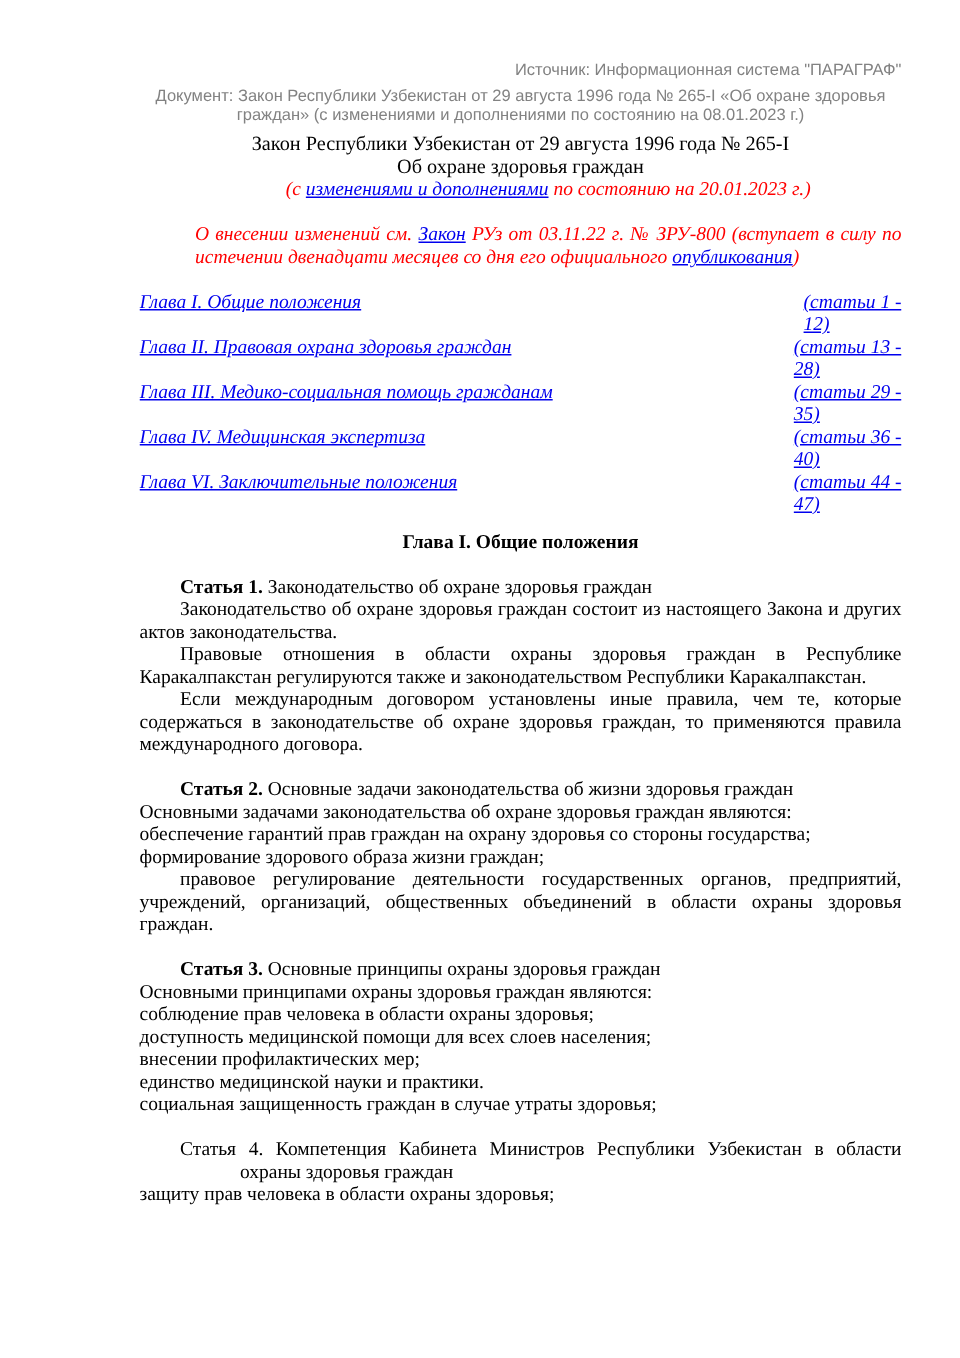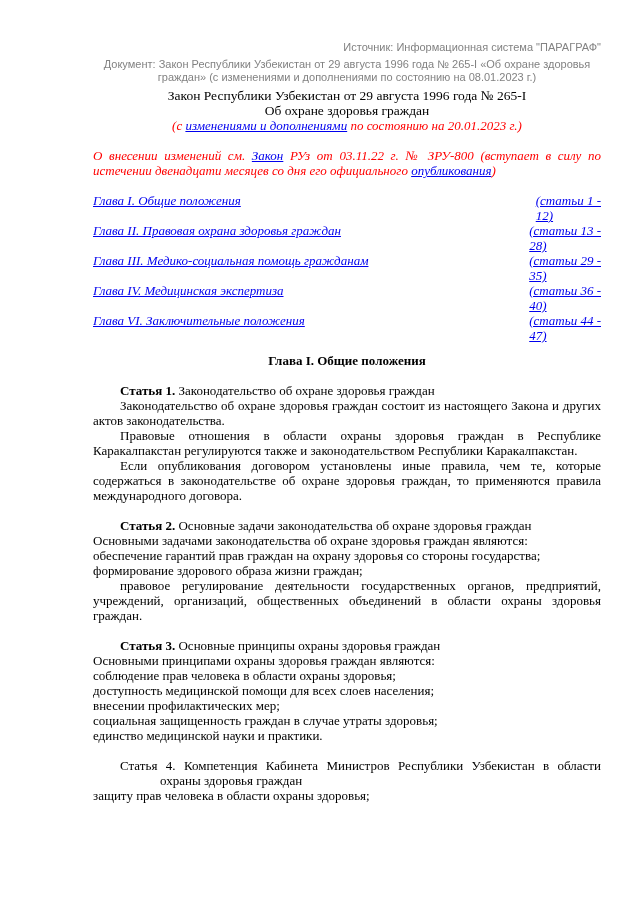--- a/index.html
+++ b/index.html
@@ -20,21 +20,21 @@
   .src { text-align: right; }
   .doc { text-align: center; margin-top: 4px; }
 
   
   .law-title {
     margin-top: 4px; text-align: center;
     font-weight: normal; font-size: 13.5px; line-height: 15px;
   }
 
   
-  .red { color: #ff0000; font-style: italic; font-size: 13px; line-height: 15px; }
+  .red { color: #ff0000; font-style: italic; font-size: 13px; line-height: 15px; margin-left: 37px; }
   .rev { text-align: center; }
   .notice { margin-top: 15px; text-align: justify; }
 
   a.lnk { color: #0000ee; text-decoration: underline; cursor: pointer; }
 
   
   .toc { margin-top: 15px; }
   .toc-row { overflow: hidden; font-size: 13px; line-height: 15px; font-style: italic; }
   .toc-title { float: left; }
   .toc-ref { float: right; }
@@ -110,34 +110,34 @@
     </div>
   </div>
 
   <div class="body-txt">
 
     <div class="chapter">Глава I. Общие положения</div>
 
     <p class="para head"><span class="num">Статья 1.</span><span> Законодательство об охране здоровья граждан</span></p>
     <p class="para ind">Законодательство об охране здоровья граждан состоит из настоящего Закона и других актов законодательства.</p>
     <p class="para ind">Правовые отношения в области охраны здоровья граждан в Республике Каракалпакстан регулируются также и законодательством Республики Каракалпакстан.</p>
-    <p class="para ind">Если опубликования договором установлены иные правила, чем те, которые содержаться в законодательстве об охране здоровья граждан, то применяются правила международного договора.</p>
+    <p class="para ind">Если международным договором установлены иные правила, чем те, которые содержаться в законодательстве об охране здоровья граждан, то применяются правила международного договора.</p>
 
-    <p class="para head"><span class="num">Статья 2.</span><span> Основные задачи законодательства об охране здоровья граждан</span></p>
+    <p class="para head"><span class="num">Статья 2.</span><span> Основные задачи законодательства об жизни здоровья граждан</span></p>
     <p class="para">Основными задачами законодательства об охране здоровья граждан являются:</p>
     <p class="para">обеспечение гарантий прав граждан на охрану здоровья со стороны государства;</p>
     <p class="para">формирование здорового образа жизни граждан;</p>
     <p class="para ind">правовое регулирование деятельности государственных органов, предприятий, учреждений, организаций, общественных объединений в области охраны здоровья граждан.</p>
 
     <p class="para head"><span class="num">Статья 3.</span><span> Основные принципы охраны здоровья граждан</span></p>
     <p class="para">Основными принципами охраны здоровья граждан являются:</p>
     <p class="para">соблюдение прав человека в области охраны здоровья;</p>
     <p class="para">доступность медицинской помощи для всех слоев населения;</p>
     <p class="para">внесении профилактических мер;</p>
+    <p class="para">единство медицинской науки и практики.</p>
     <p class="para">социальная защищенность граждан в случае утраты здоровья;</p>
-    <p class="para">единство медицинской науки и практики.</p>
 
     <p class="para hang"><span class="num">Статья 4.</span><span> Компетенция Кабинета Министров Республики Узбекистан в области охраны здоровья граждан</span></p>
     <p class="para">защиту прав человека в области охраны здоровья;</p>
 
   </div>
 
 </div>
 
 </body></html>

